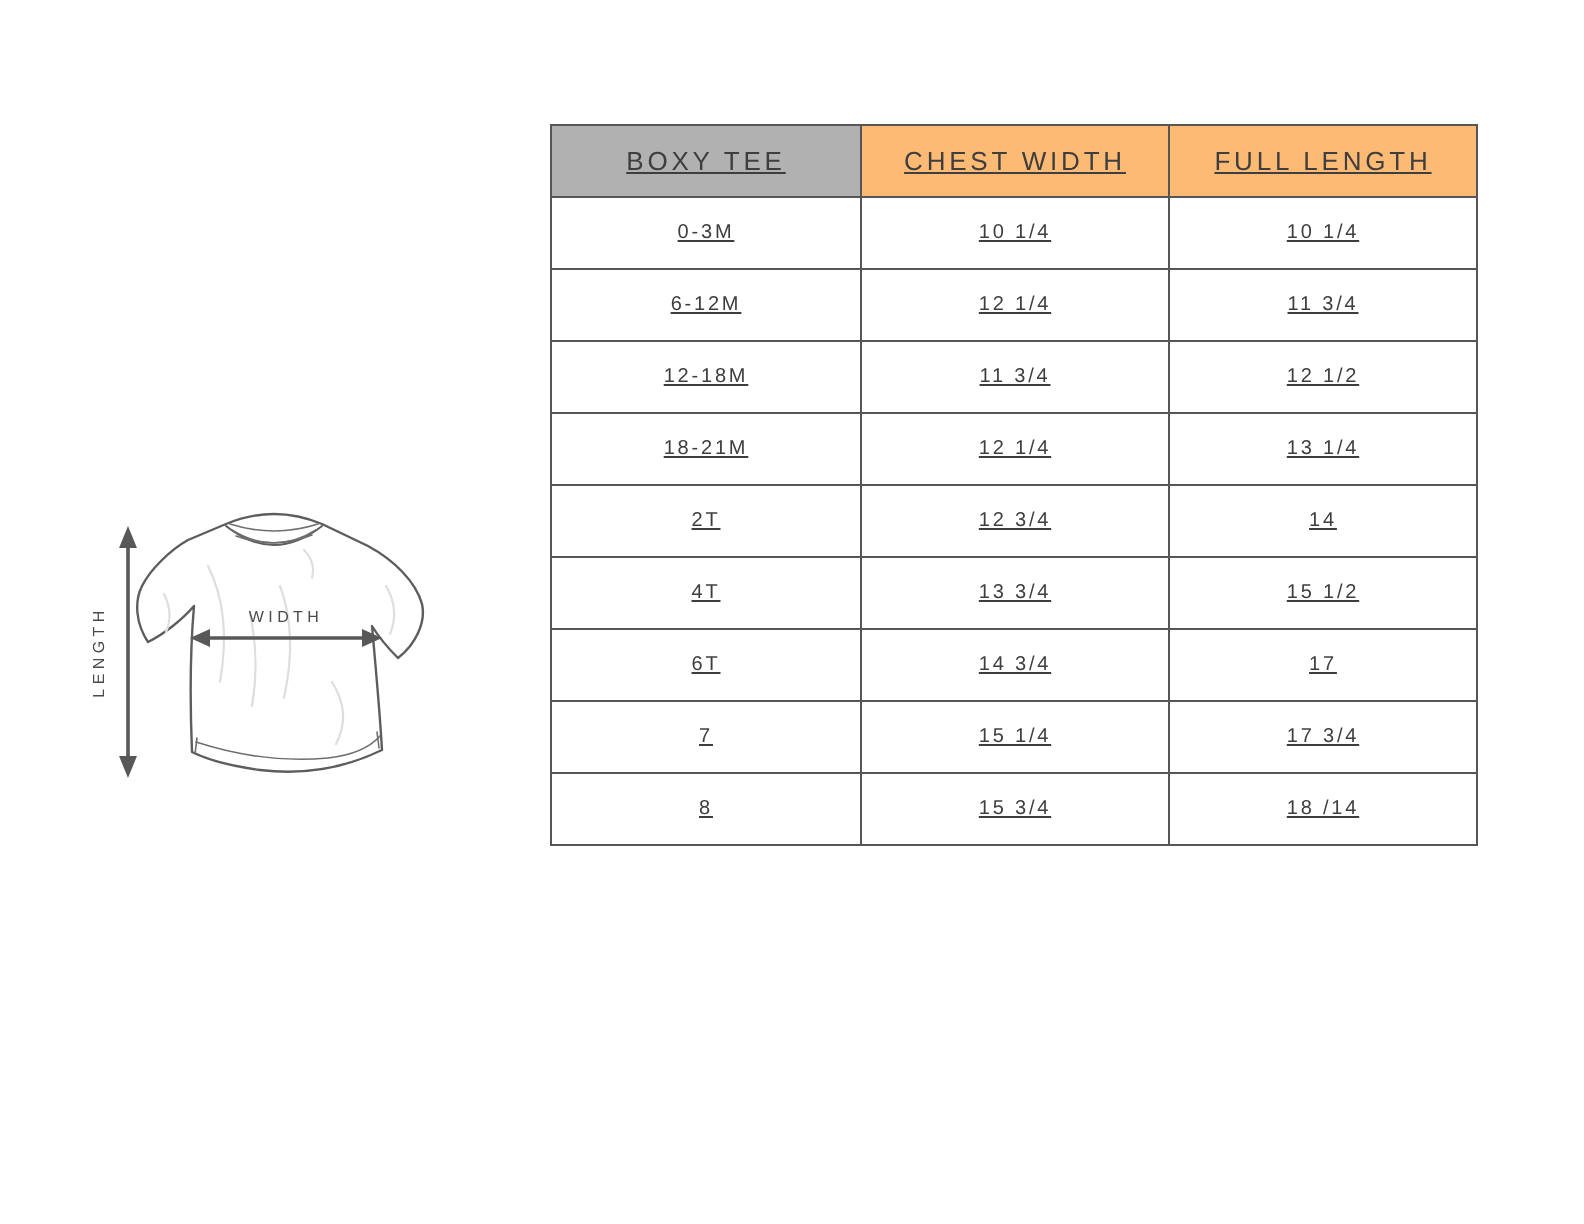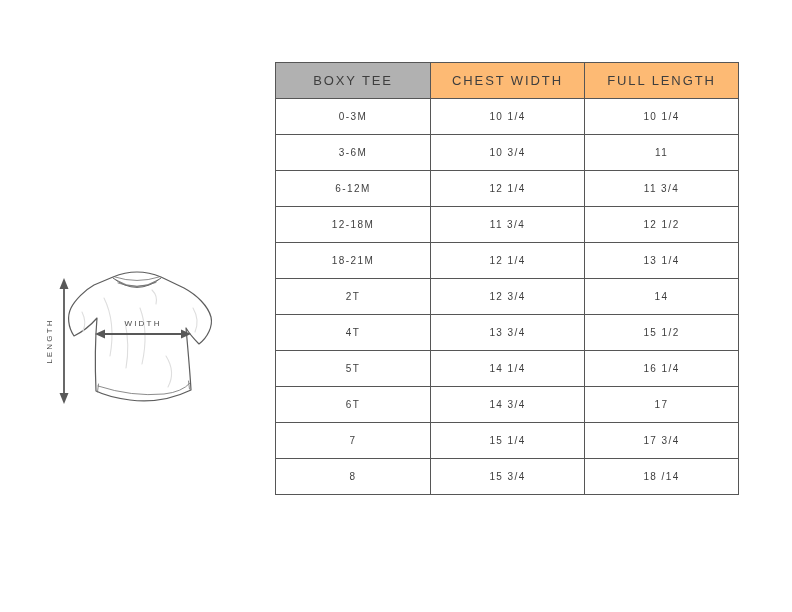--- a/index.html
+++ b/index.html
@@ -14,20 +14,21 @@
   }
 
   
   table.size-table {
     position: absolute;
     left: 275px;
     top: 62px;
     width: 463px;
     border-collapse: collapse;
     table-layout: fixed;
+    text-decoration: underline;
   }
   table.size-table th,
   table.size-table td {
     border: 1px solid #565656;
     text-align: center;
     vertical-align: middle;
     height: 35px;
     padding: 0;
     font-size: 10px;
     font-weight: normal;
@@ -39,21 +40,21 @@
     font-size: 13px;
   }
   table.size-table td { letter-spacing: 1.4px; }
   th.hdr-primary   { background: #b1b1b1; }
   th.hdr-secondary { background: #fdba74; }
 
   
   .tee-diagram {
     position: absolute;
     left: 40px;
-    top: 260px;
+    top: 245px;
     width: 190px;
     height: 150px;
   }
   .tee-diagram svg { display: block; width: 100%; height: 100%; }
   .tee-diagram text {
     font-family: "Liberation Sans", sans-serif;
     font-size: 8px;
     letter-spacing: 2.2px;
     fill: #4a4a4a;
   }
@@ -134,25 +135,20 @@
         <th class="hdr-secondary">FULL LENGTH</th>
       </tr>
     </thead>
     <tbody>
         <tr>
           <td>0-3M</td>
           <td>10 1/4</td>
           <td>10 1/4</td>
         </tr>
         <tr>
-          <td>3-6M</td>
-          <td>10 3/4</td>
-          <td>11</td>
-        </tr>
-        <tr>
           <td>6-12M</td>
           <td>12 1/4</td>
           <td>11 3/4</td>
         </tr>
         <tr>
           <td>12-18M</td>
           <td>11 3/4</td>
           <td>12 1/2</td>
         </tr>
         <tr>
@@ -164,25 +160,20 @@
           <td>2T</td>
           <td>12 3/4</td>
           <td>14</td>
         </tr>
         <tr>
           <td>4T</td>
           <td>13 3/4</td>
           <td>15 1/2</td>
         </tr>
         <tr>
-          <td>5T</td>
-          <td>14 1/4</td>
-          <td>16 1/4</td>
-        </tr>
-        <tr>
           <td>6T</td>
           <td>14 3/4</td>
           <td>17</td>
         </tr>
         <tr>
           <td>7</td>
           <td>15 1/4</td>
           <td>17 3/4</td>
         </tr>
         <tr>

